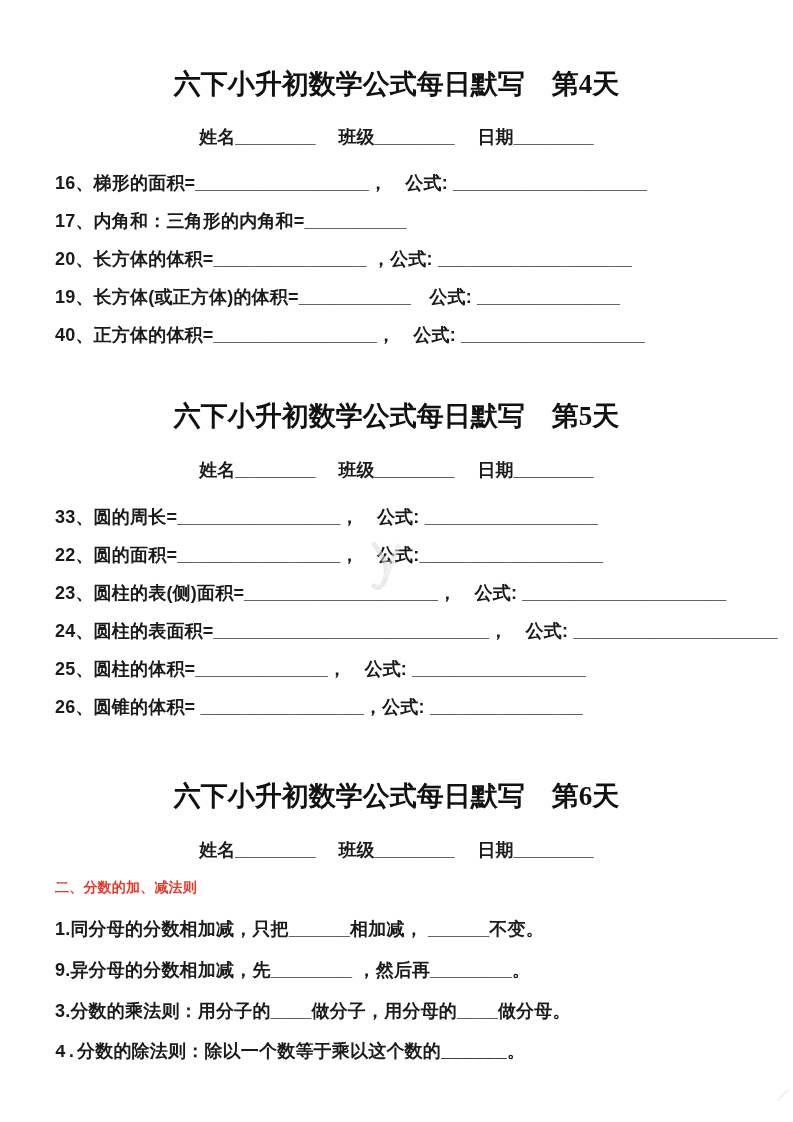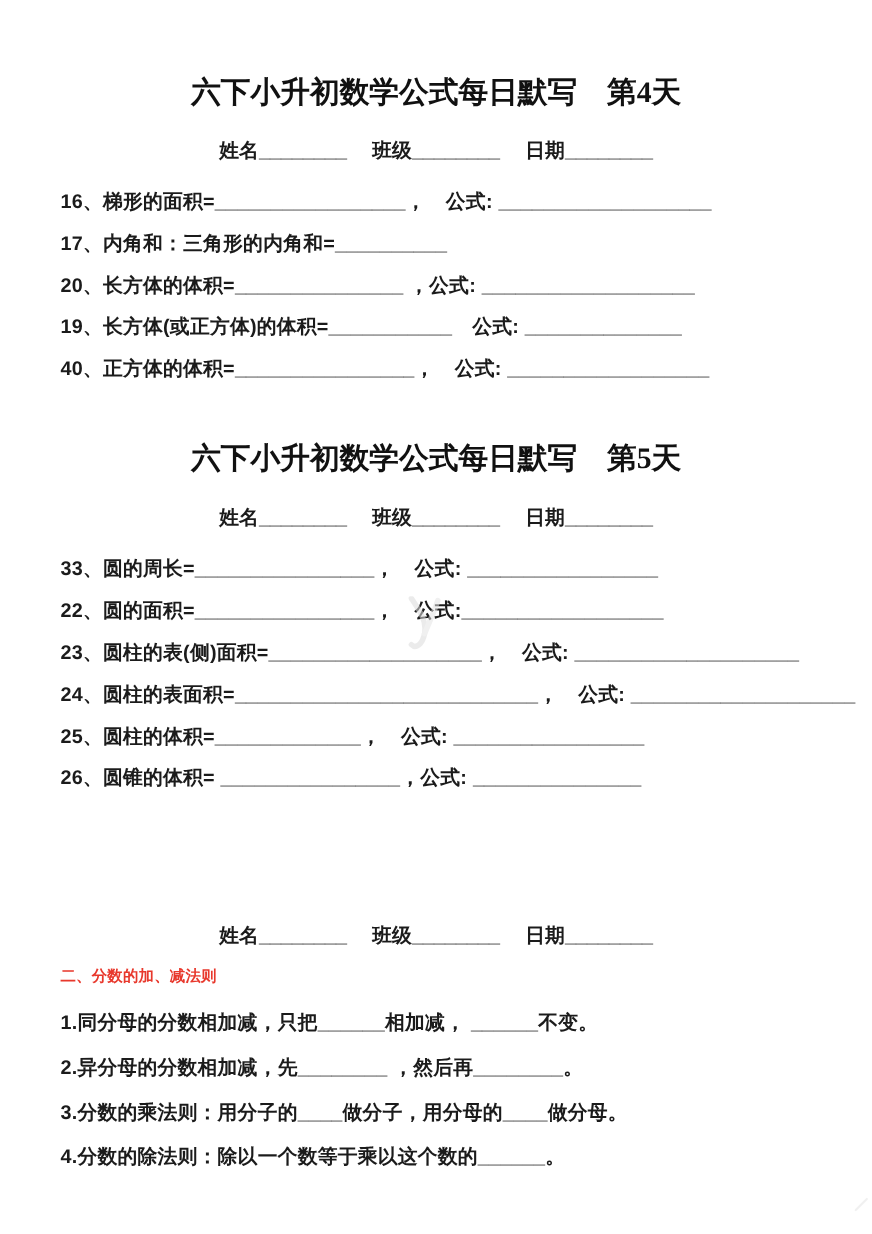--- a/index.html
+++ b/index.html
@@ -44,21 +44,21 @@
   .subheader{
     font-size:14px;
   }
   
   .t1{top:66px;font-family:Liberation Serif, serif;}  .n1{top:125px;}
   .r16{top:171px;} .r17{top:209px;} .r18{top:247px;} .r19{top:285px;} .r20{top:323px;}
   .t2{top:398px;} .n2{top:458px;}
   .r21{top:505px;} .r22{top:543px;} .r23{top:581px;} .r24{top:619px;} .r25{top:657px;} .r26{top:695px;}
   .t3{top:778px;} .n3{top:838px;}
   .hdr2{top:879px;}
-  .d1{top:917px;} .d2{top:958px;} .d3{top:999px;} .d4{top:1039px;}
+  .d1{top:917px;} .d2{top:958px;} .d3{top:999px;} .d4{top:1039px;font-family:Liberation Mono, monospace;}
   .watermark{
     position:absolute;
     left:368px;
     top:542px;
     opacity:0.55;
     pointer-events:none;
   }
   .corner-mark{
     position:absolute;
     left:776px;
@@ -89,24 +89,25 @@
   <div class="line r25">25、圆柱的体积=_____________，　公式: _________________</div>
   <div class="line r26">26、圆锥的体积= ________________，公式: _______________</div>
 
   <span class="watermark">
     <svg width="44" height="52" viewBox="0 0 44 52">
       <path d="M6 2 C14 14, 20 22, 18 34 C16 44, 10 48, 6 44" fill="none" stroke="#dcdcdc" stroke-width="5" stroke-linecap="round"></path>
       <path d="M30 4 C26 16, 22 24, 18 34" fill="none" stroke="#e4e4e4" stroke-width="5" stroke-linecap="round"></path>
     </svg>
   </span>
 
+  <div class="title t3">六下小升初数学公式每日默写　第6天</div>
   <div class="nameline n3">姓名________　 班级________　 日期________</div>
   <div class="line hdr2 subheader" id="red-header" style="color: rgb(232, 56, 44);">二、分数的加、减法则</div>
   <div class="line d1">1.同分母的分数相加减，只把______相加减， ______不变。</div>
-  <div class="line d2">2.异分母的分数相加减，先________ ，然后再________。</div>
+  <div class="line d2">9.异分母的分数相加减，先________ ，然后再________。</div>
   <div class="line d3">3.分数的乘法则：用分子的____做分子，用分母的____做分母。</div>
   <div class="line d4">4.分数的除法则：除以一个数等于乘以这个数的______。</div>
 
   <span class="corner-mark">
     <svg width="14" height="14" viewBox="0 0 14 14">
       <path d="M2 12 L12 2" stroke="#e3e3e3" stroke-width="2" stroke-linecap="round"></path>
     </svg>
   </span>
 
 </div>

